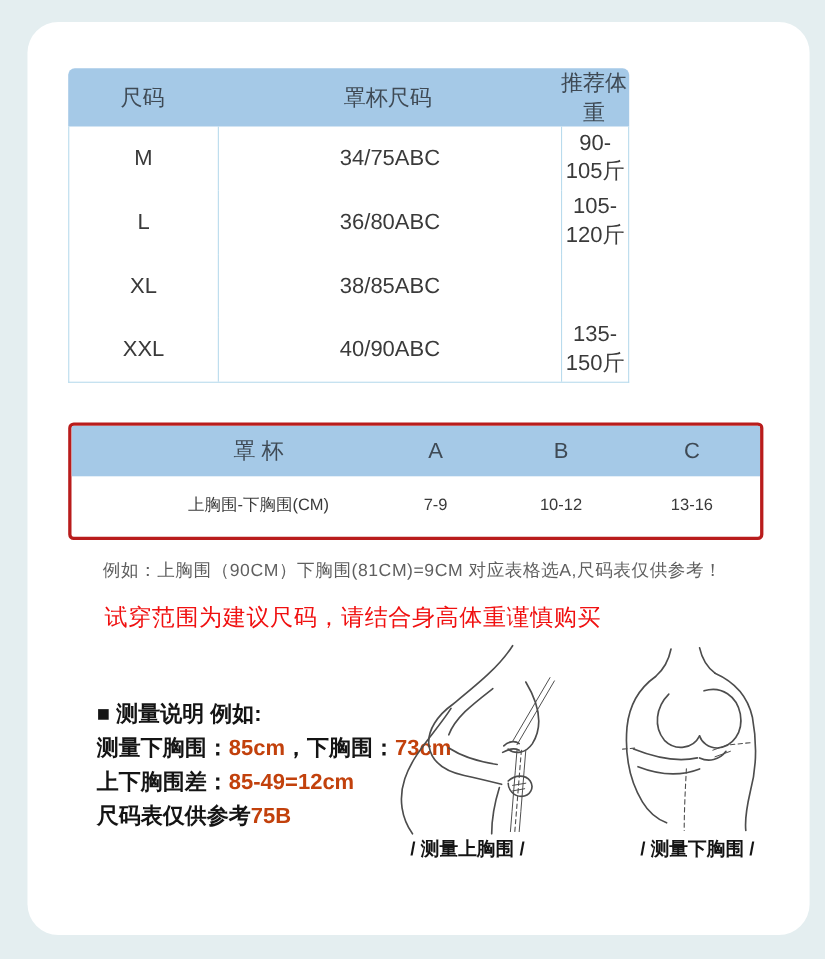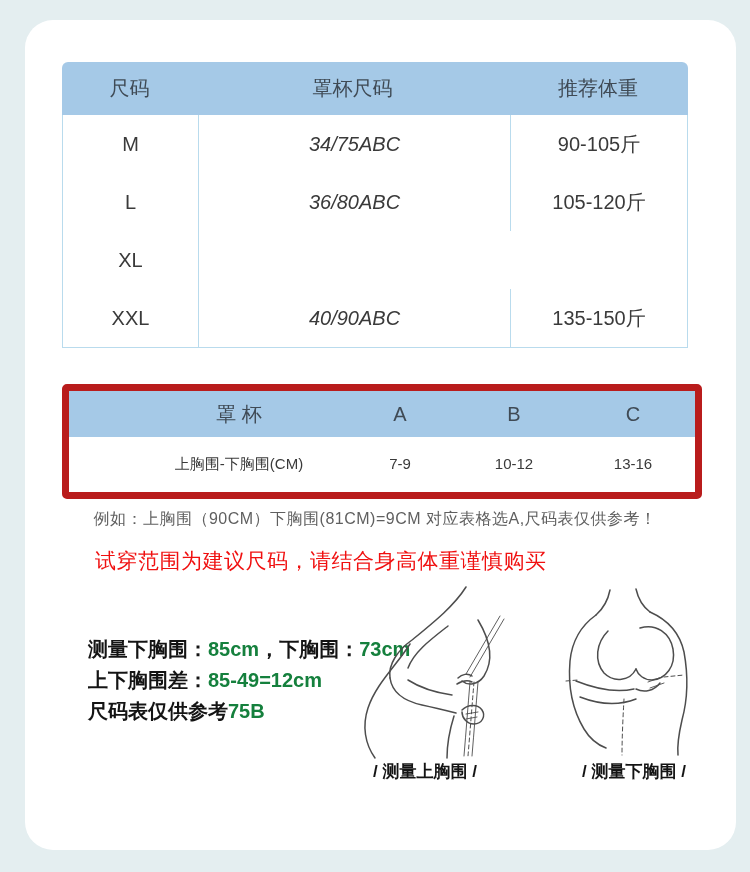--- a/index.html
+++ b/index.html
@@ -7,54 +7,54 @@
     width:750px;height:872px;position:relative;overflow:hidden;
     background:#e4eef0;
     font-family:"Liberation Sans","DejaVu Sans",sans-serif;
     -webkit-font-smoothing:antialiased;
   }
   .card{
     position:absolute;left:25px;top:20px;width:711px;height:830px;
     background:#ffffff;border-radius:28px;
   }
   
-  .t1{position:absolute;left:37px;top:42px;width:626px;}
+  .t1{position:absolute;left:37px;top:42px;width:510px;}
   .t1h{
     display:flex;height:53px;background:#a5c9e7;border-radius:6px 6px 0 0;
     align-items:center;font-size:20px;color:#3f4a55;
   }
   .t1h>div,.t1r>div{text-align:center;}
   .w1{width:135px;} .w2{width:311px;} .w3{width:180px;flex:1;}
   .t1b{border:1px solid #b9dbed;border-top:none;}
   .t1r{display:flex;height:58px;align-items:center;font-size:20px;color:#3a3a3a;}
   .t1r .w1{border-right:1px solid #b9dbed;height:100%;display:flex;align-items:center;justify-content:center;}
-  .t1r .w2{border-right:1px solid #b9dbed;height:100%;display:flex;align-items:center;justify-content:center;font-style:italic;}
+  .t1r .w2{border-right:1px solid #b9dbed;height:100%;display:flex;align-items:center;justify-content:center;}
   
   .t2{
     position:absolute;left:37px;top:364px;width:626px;height:101px;
-    border:7px solid #b91c1c;border-radius:5px;overflow:hidden;background:#fff;
+    border:3px solid #b91c1c;border-radius:5px;overflow:hidden;background:#fff;
   }
   .t2h{position:absolute;left:0;top:0;right:0;height:46px;background:#a5c9e7;}
   .t2 span{position:absolute;transform:translateX(-50%);white-space:nowrap;}
   .t2 .hd{top:0;line-height:46px;font-size:20px;color:#3f4a55;}
   .t2 .dt{top:46px;line-height:54px;font-size:15px;color:#3a3a3a;}
   .cx1{left:170px;} .cx2{left:331px;} .cx3{left:445px;} .cx4{left:564px;}
   
   .note{
     position:absolute;left:37px;top:489px;width:626px;text-align:center;
     font-size:16px;color:#5f5f5f;letter-spacing:0.5px;
   }
   .warning{
     position:absolute;left:70px;top:527px;
     font-size:21px;color:#f01010;letter-spacing:0.5px;
   }
   
   .measure{position:absolute;left:63px;top:614px;font-size:20px;font-weight:bold;color:#141414;}
   .m-line{height:31px;line-height:31px;white-space:nowrap;}
-  .mr{color:#15803d;}
+  .mr{color:#c2410c;}
   
   .fig{position:absolute;}
   .fig path{fill:none;stroke:#4d4d4d;stroke-width:1.5;stroke-linecap:round;stroke-linejoin:round;}
   .fig path.thin{stroke-width:0.9;}
   .fig path.dash{stroke-width:1;stroke-dasharray:4 3;}
   .cap{
     position:absolute;width:170px;text-align:center;top:740px;
     font-size:17px;font-weight:bold;color:#141414;white-space:nowrap;
   }
   .cap1{left:315px;} .cap2{left:524px;}
@@ -76,20 +76,21 @@
         <div class="w2">34/75ABC</div>
         <div class="w3">90-105斤</div>
       </div>
       <div class="t1r">
         <div class="w1">L</div>
         <div class="w2">36/80ABC</div>
         <div class="w3">105-120斤</div>
       </div>
       <div class="t1r">
         <div class="w1">XL</div>
+        <div class="w2">38/85ABC</div>
       </div>
       <div class="t1r">
         <div class="w1">XXL</div>
         <div class="w2">40/90ABC</div>
         <div class="w3">135-150斤</div>
       </div>
     </div>
   </div>
 
   <div class="t2">
@@ -101,20 +102,21 @@
     <span class="dt cx1">上胸围-下胸围(CM)</span>
     <span class="dt cx2">7-9</span>
     <span class="dt cx3">10-12</span>
     <span class="dt cx4">13-16</span>
   </div>
 
   <div class="note">例如：上胸围（90CM）下胸围(81CM)=9CM 对应表格选A,尺码表仅供参考！</div>
   <div class="warning">试穿范围为建议尺码，请结合身高体重谨慎购买</div>
 
   <div class="measure">
+    <div class="m-line">■ 测量说明 例如:</div>
     <div class="m-line"><span>测量下胸围：</span><span class="mr">85cm</span><span>，下胸围：</span><span class="mr">73cm</span></div>
     <div class="m-line"><span>上下胸围差：</span><span class="mr">85-49=12cm</span></div>
     <div class="m-line"><span>尺码表仅供参考</span><span class="mr">75B</span></div>
   </div>
 
   <svg class="fig" style="left:327px;top:564px;" width="168" height="176" viewBox="0 0 168 176">
     <path d="M114,3 C102,22 82,38 60,56 C46,66 36,80 38,94"></path>
     <path d="M38,94 C40,108 52,117 70,121 C84,124 96,127 104,129"></path>
     <path d="M96,42 C78,56 62,68 56,84"></path>
     <path d="M56,96 C70,105 86,109 100,111"></path>

